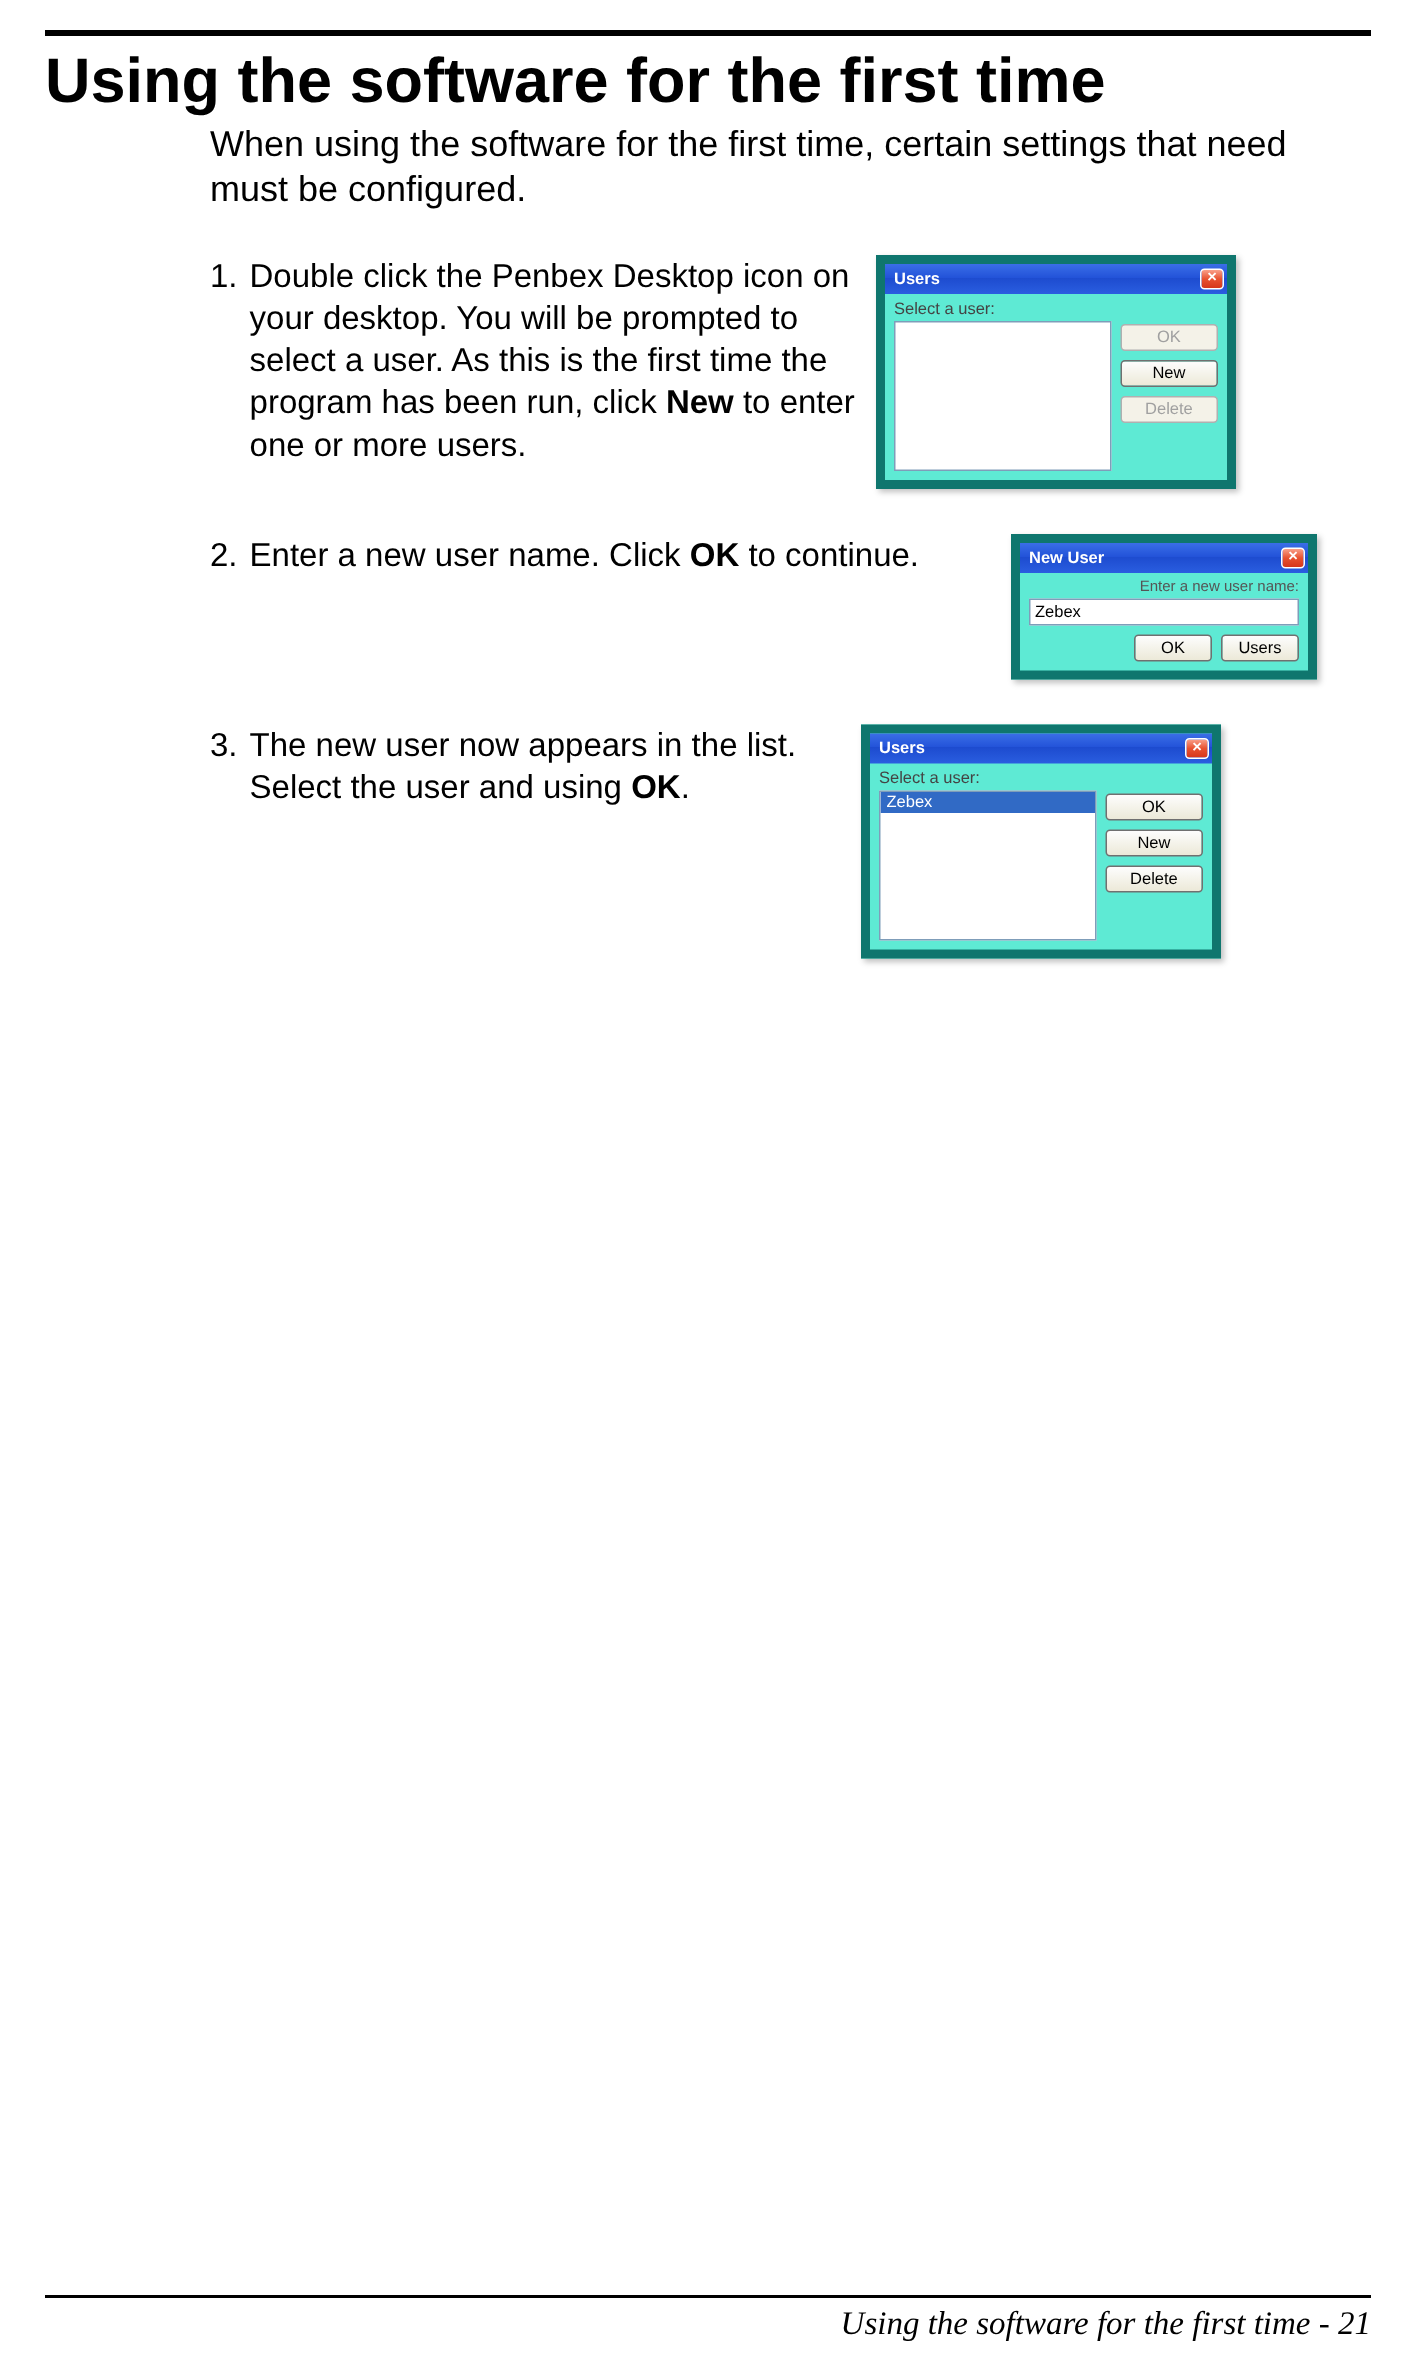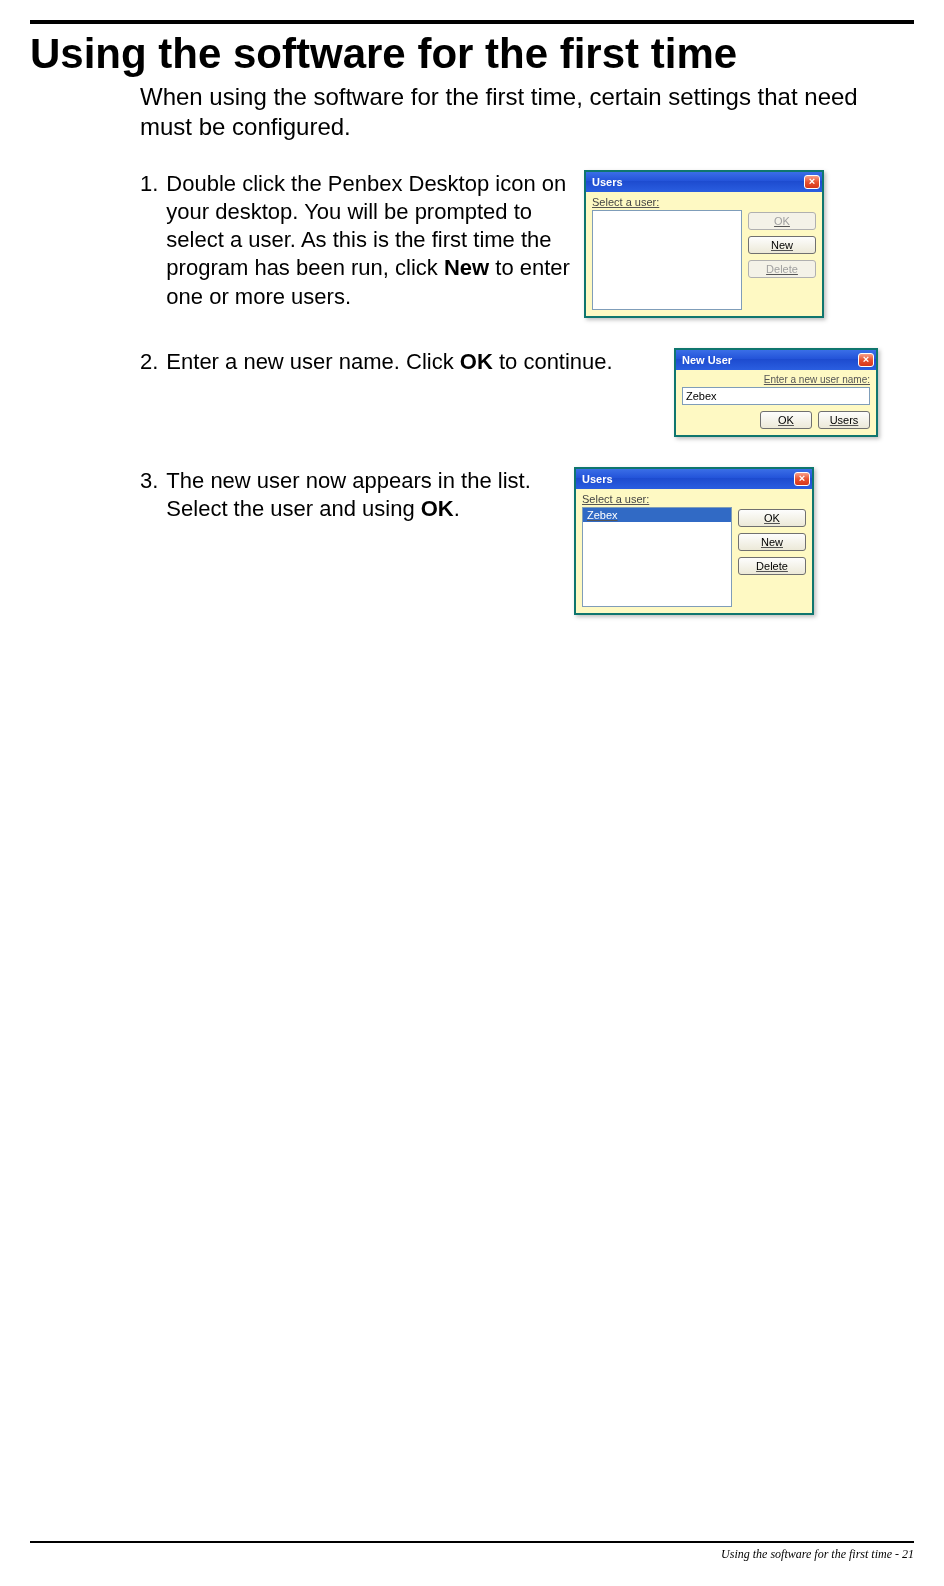--- a/index.html
+++ b/index.html
@@ -49,22 +49,22 @@
   }
   .num {
     white-space: nowrap;
     margin-right: 8px;
   }
   .body-text {
   }
   .bold { font-weight: 700; }
   
   .dlg {
-    border: 2px solid #0f766e;
-    background: #fef9c3;
+    border: 6px solid #0f766e;
+    background: #5eead4;
     box-shadow: 2px 2px 4px rgba(0,0,0,0.25);
     font-family: Tahoma, Verdana, sans-serif;
     color: #000;
     flex-shrink: 0;
   }
   .titlebar {
     background: linear-gradient(to bottom, #3a6ee7 0%, #2353d9 45%, #1d4bcf 46%, #2a5ee0 100%);
     color: #fff;
     display: flex;
     align-items: center;
@@ -83,21 +83,20 @@
     font-size: 11px;
     line-height: 10px;
     font-weight: 700;
     color: #fff;
     text-align: center;
   }
   .dlg-body {
     padding: 4px 6px 6px 6px;
     font-size: 11px;
     color: #555;
-    text-decoration: underline;
   }
   .xp-btn {
     background: linear-gradient(to bottom,#fdfdfd,#ece9d8);
     border: 1px solid #707070;
     border-radius: 3px;
     font-family: Tahoma, sans-serif;
     font-size: 11px;
     height: 18px;
     color: #000;
     text-align: center;
@@ -155,21 +154,21 @@
     bottom: 24px;
   }
   .bottom-rule {
     border-top: 2px solid #000;
     margin-bottom: 4px;
   }
   .footer-text {
     text-align: right;
     font-family: Georgia, "Times New Roman", serif;
     font-style: italic;
-    font-size: 12px;
+    font-size: 22px;
   }
 </style>
 </head>
 <body>
 
 <div class="page">
   <div class="top-rule"></div>
 
   <h1 class="heading">Using the software for the first time</h1>
 

